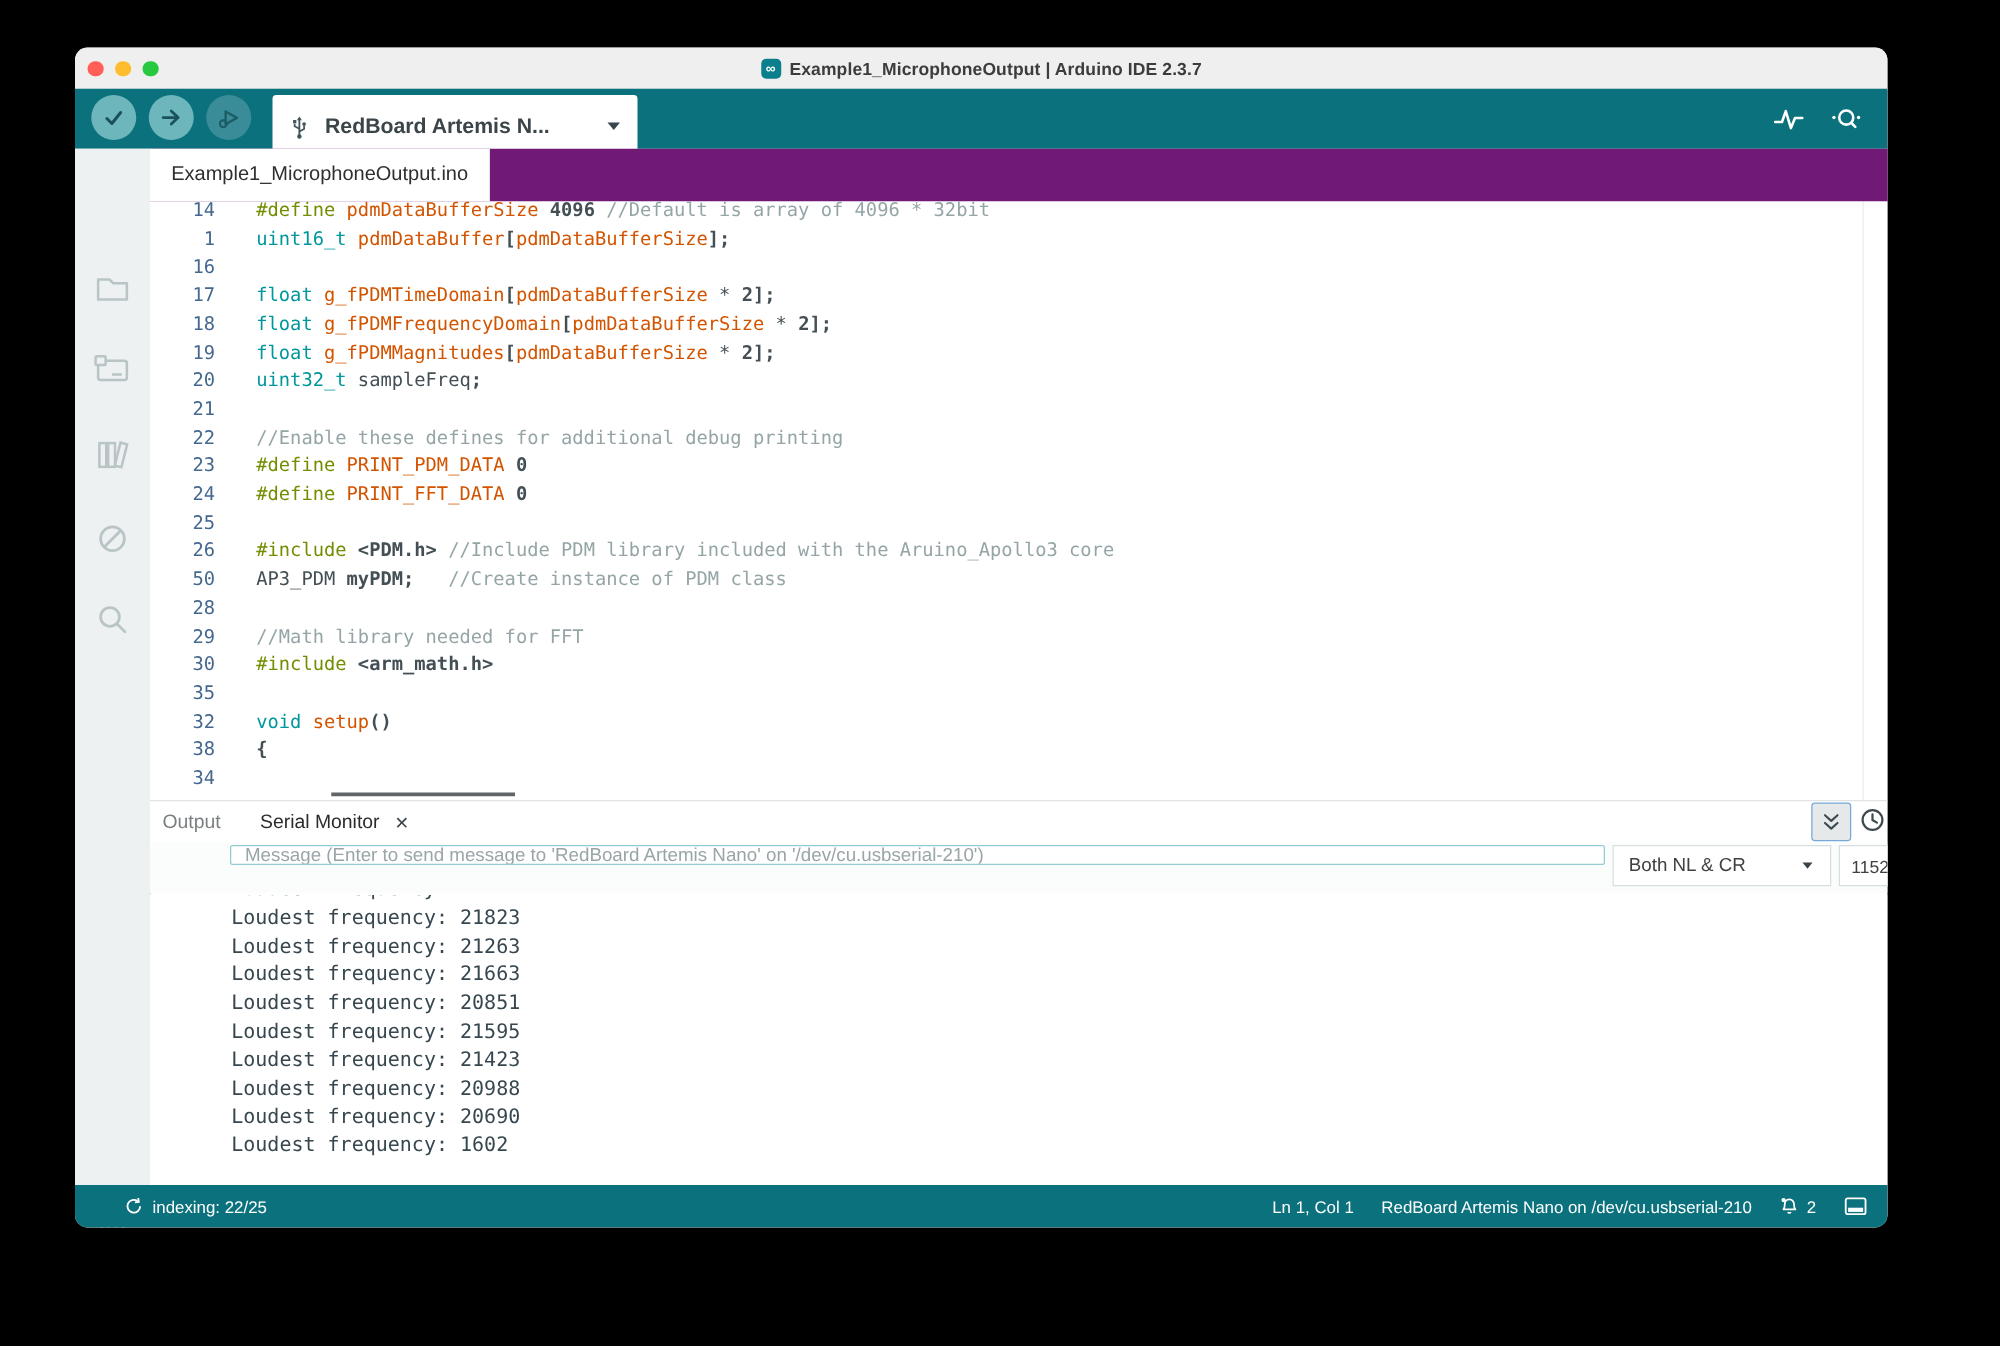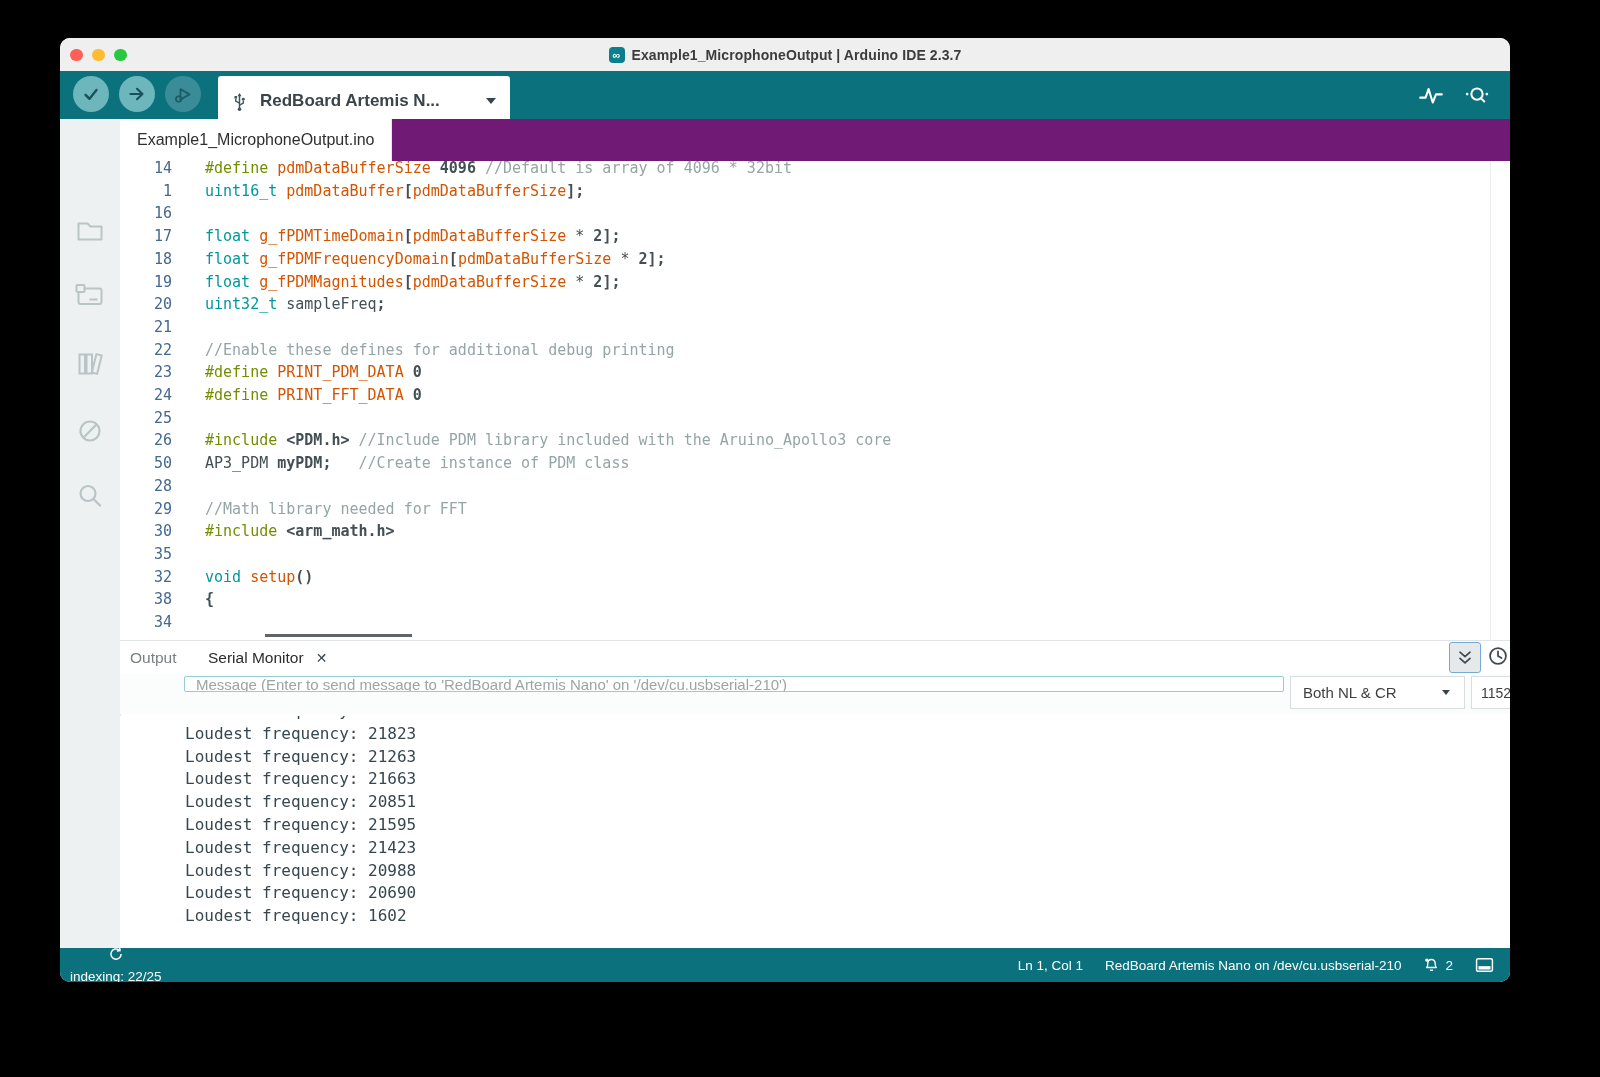--- a/index.html
+++ b/index.html
@@ -89,21 +89,21 @@
 
   .serial-out{position:absolute;left:60px;top:678px;width:1390px;height:232px;background:#fff;
               overflow:hidden;}
   .serial-inner{margin-top:-16px;padding-left:65px;font:16px/22.8px "DejaVu Sans Mono",monospace;
                 color:#37474f;}
   .serial-line{white-space:pre;}
 
   
   .statusbar{position:absolute;left:0;top:910px;width:100%;height:34px;background:#0b717d;
              color:#fff;font-size:13.5px;display:flex;align-items:center;}
-  .sb-left{display:flex;align-items:center;gap:7px;padding-left:10px;flex-direction:column;}
+  .sb-left{display:flex;align-items:center;gap:7px;padding-left:39px;}
   .sb-right{margin-left:auto;display:flex;align-items:center;gap:22px;padding-right:16px;}
   .sb-bell{display:flex;align-items:center;gap:5px;cursor:pointer;}
   svg{display:block;}
 </style>
 </head>
 <body>
 
 <div class="stage">
   <div class="window">
 

